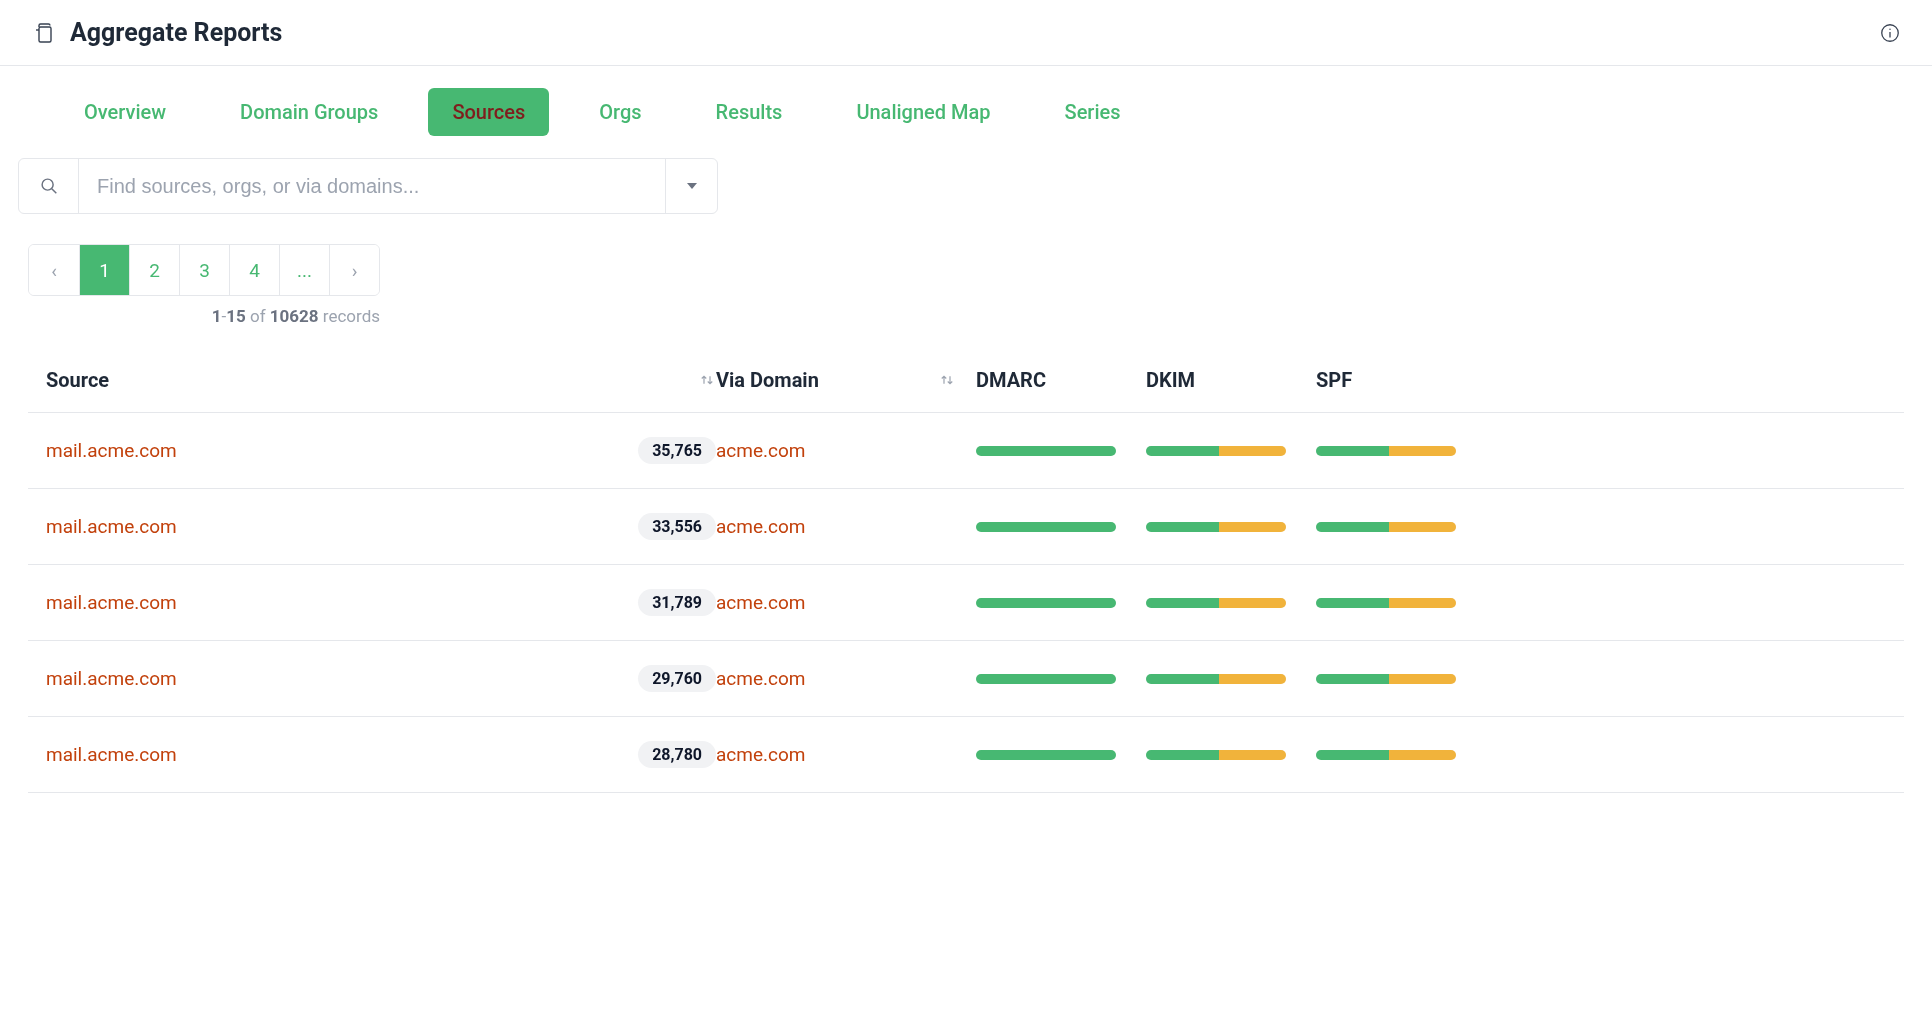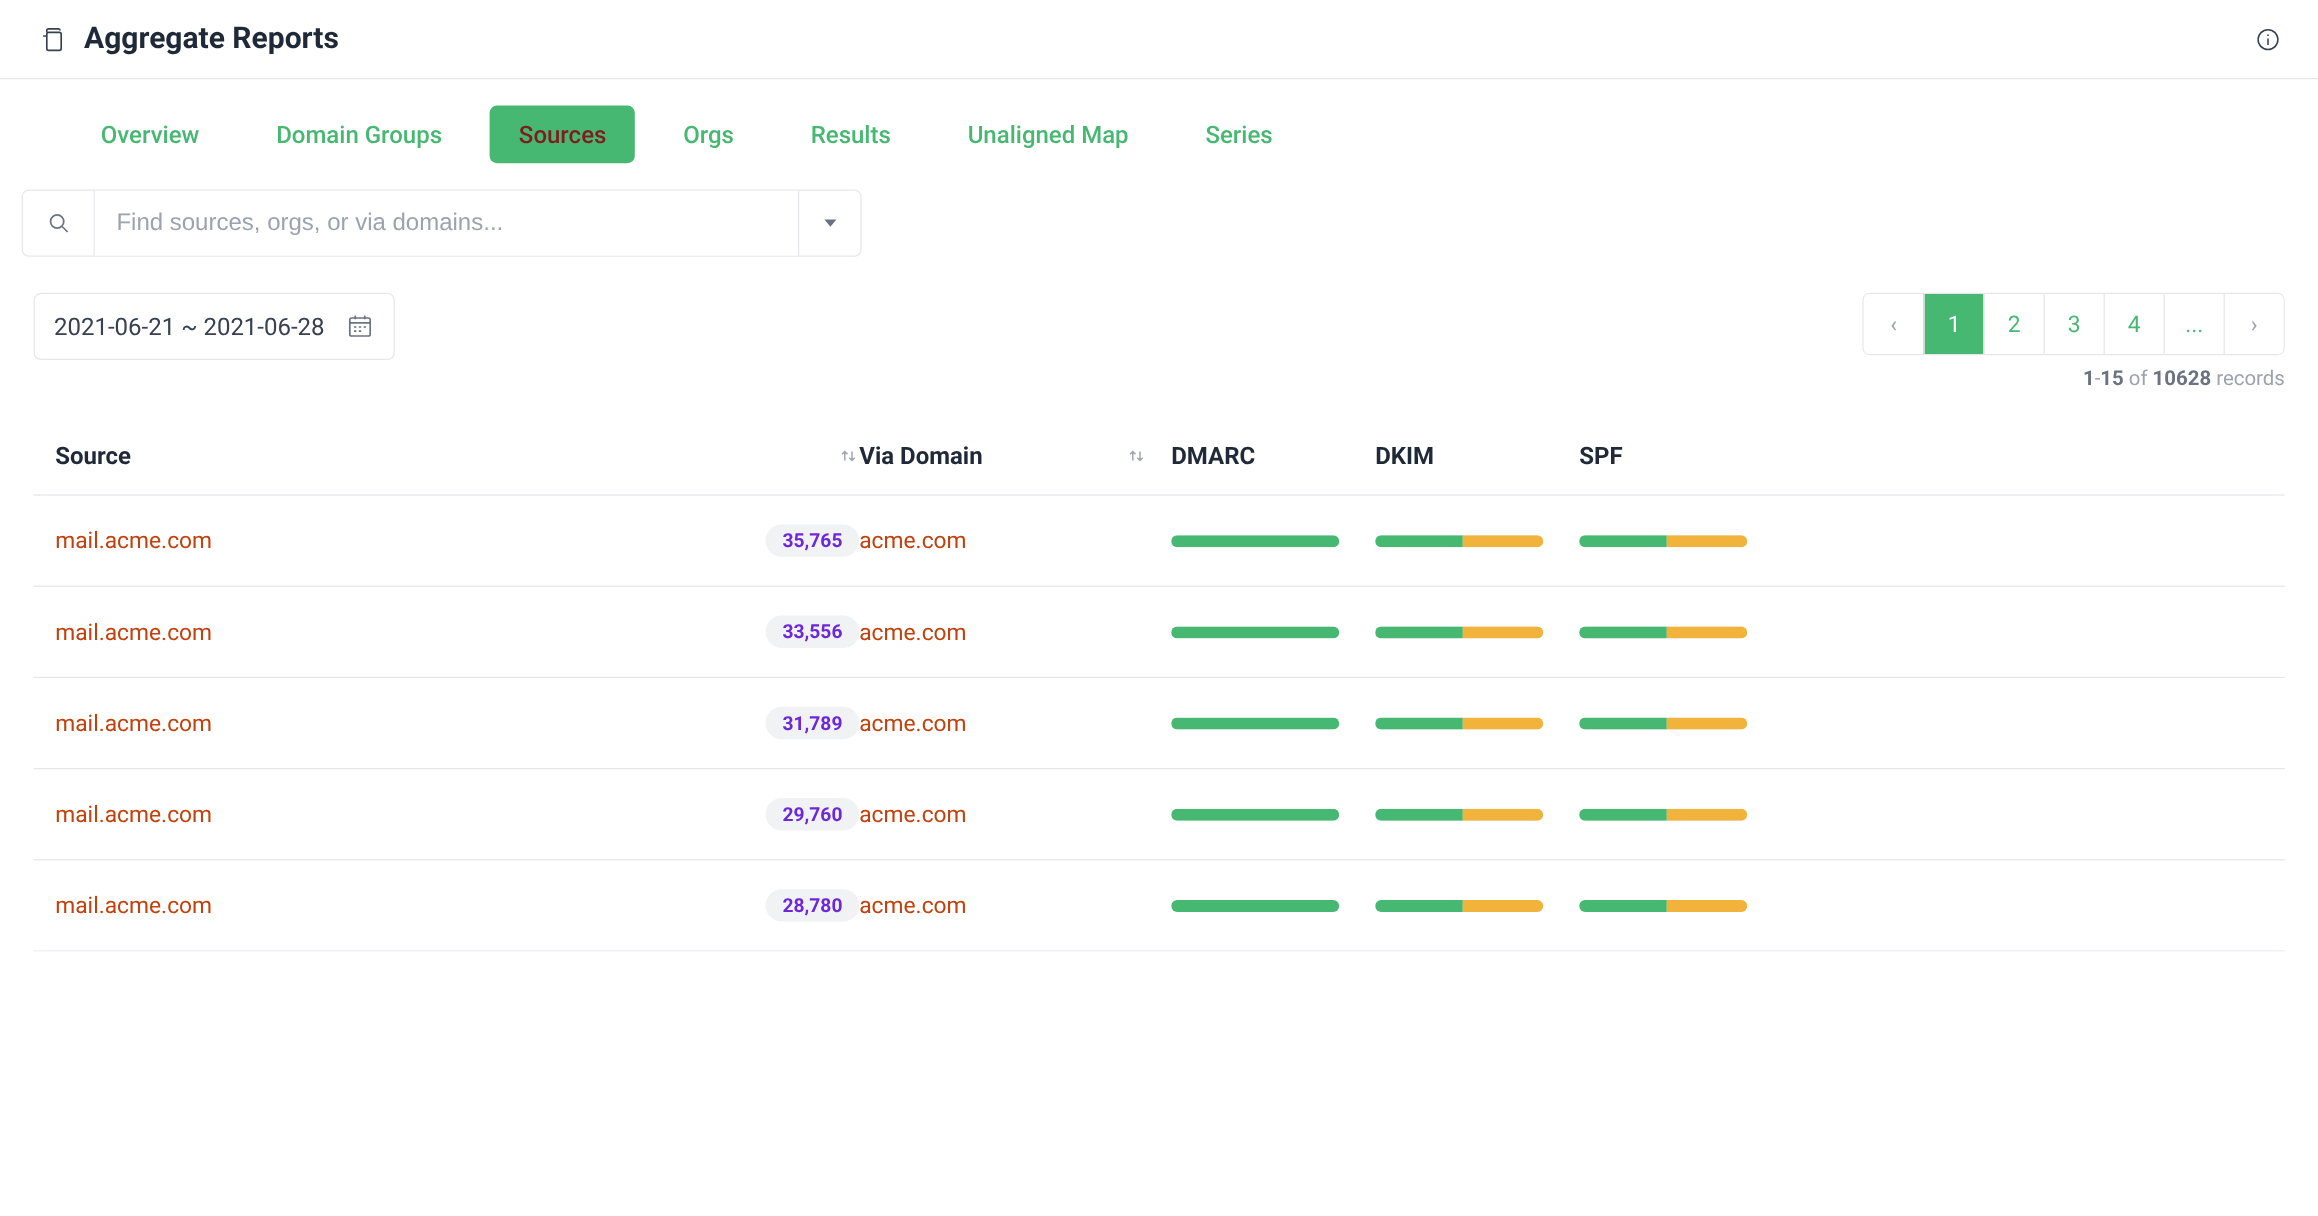--- a/index.html
+++ b/index.html
@@ -32,21 +32,21 @@
   gap:14px;
 }
 .doc-icon{width:24px;height:24px;color:#374151;stroke:#374151;fill:none;stroke-width:1.4;}
 .header-title{font-size:25px;font-weight:700;color:#1f2937;}
 .info-icon-wrap{width:28px;height:28px;display:flex;align-items:center;justify-content:center;}
 .info-icon{width:22px;height:22px;color:#374151;fill:none;stroke:#374151;stroke-width:1.4;}
 
 .tabs{
   display:flex;
   align-items:center;
-  gap:16px;
+  gap:26px;
   padding:22px 34px 22px 60px;
   flex-wrap:wrap;
 }
 .tab{
   padding:12px 24px;
   border-radius:6px;
   color:var(--green);
   font-size:20px;
   font-weight:500;
   cursor:pointer;
@@ -128,21 +128,21 @@
 .th{font-size:20px;font-weight:700;color:#1f2937;display:flex;align-items:center;gap:12px;}
 .sort-icon{width:18px;height:18px;stroke:#9ca3af;fill:none;stroke-width:1.6;}
 .th.via{justify-content:flex-start;}
 .th.num-col{justify-content:flex-end;}
 .trow{padding:24px 18px;border-bottom:1px solid var(--border);}
 .cell{font-size:19px;color:#c2410c;}
 .cell.src{display:flex;align-items:center;}
 .count-pill{
   justify-self:end;
   background:var(--bg-pill);border-radius:14px;padding:4px 14px;
-  font-size:16px;font-weight:700;color:#6d28d9;
+  font-size:16px;font-weight:700;color:#0f172a;
 }
 .bar{
   height:10px;border-radius:6px;overflow:hidden;display:flex;background:var(--bg-pill);
   width:140px;
 }
 .bar .seg-green{background:var(--green);}
 .bar .seg-orange{background:var(--orange);}
 </style>
 </head>
 <body>
@@ -184,34 +184,20 @@
       </svg>
     </div>
     <input class="search-input" placeholder="Find sources, orgs, or via domains..." style="">
     <div class="search-dd">
       <span class="caret"></span>
     </div>
   </div>
 </div>
 
 <div class="row2">
-  <div class="date-picker">
-    <span class="date-text">2021-06-21 ~ 2021-06-28</span>
-    <svg class="cal-icon" viewBox="0 0 24 24">
-      <rect x="3.5" y="5" width="17" height="15" rx="1.5"></rect>
-      <line x1="3.5" y1="9" x2="20.5" y2="9"></line>
-      <line x1="8" y1="3" x2="8" y2="6"></line>
-      <line x1="16" y1="3" x2="16" y2="6"></line>
-      <line x1="7" y1="12.5" x2="9" y2="12.5"></line>
-      <line x1="11" y1="12.5" x2="13" y2="12.5"></line>
-      <line x1="15" y1="12.5" x2="17" y2="12.5"></line>
-      <line x1="7" y1="16" x2="9" y2="16"></line>
-      <line x1="11" y1="16" x2="13" y2="16"></line>
-    </svg>
-  </div>
   <div class="pager-wrap">
     <div class="pager" id="pager">
         <div class="pager-btn nav">‹</div>
         <div class="pager-btn active">1</div>
         <div class="pager-btn">2</div>
         <div class="pager-btn">3</div>
         <div class="pager-btn">4</div>
         <div class="pager-btn">...</div>
         <div class="pager-btn nav">›</div>
       </div>

